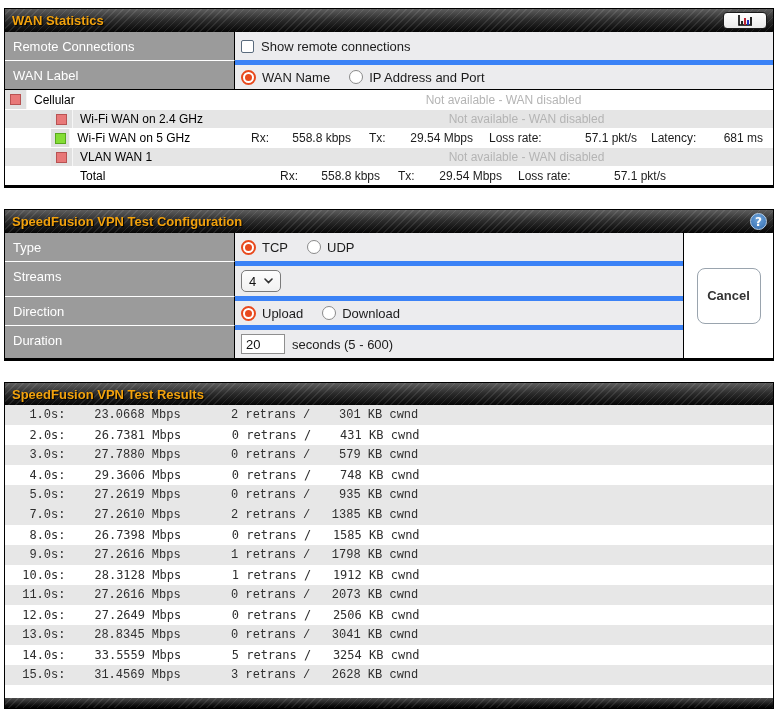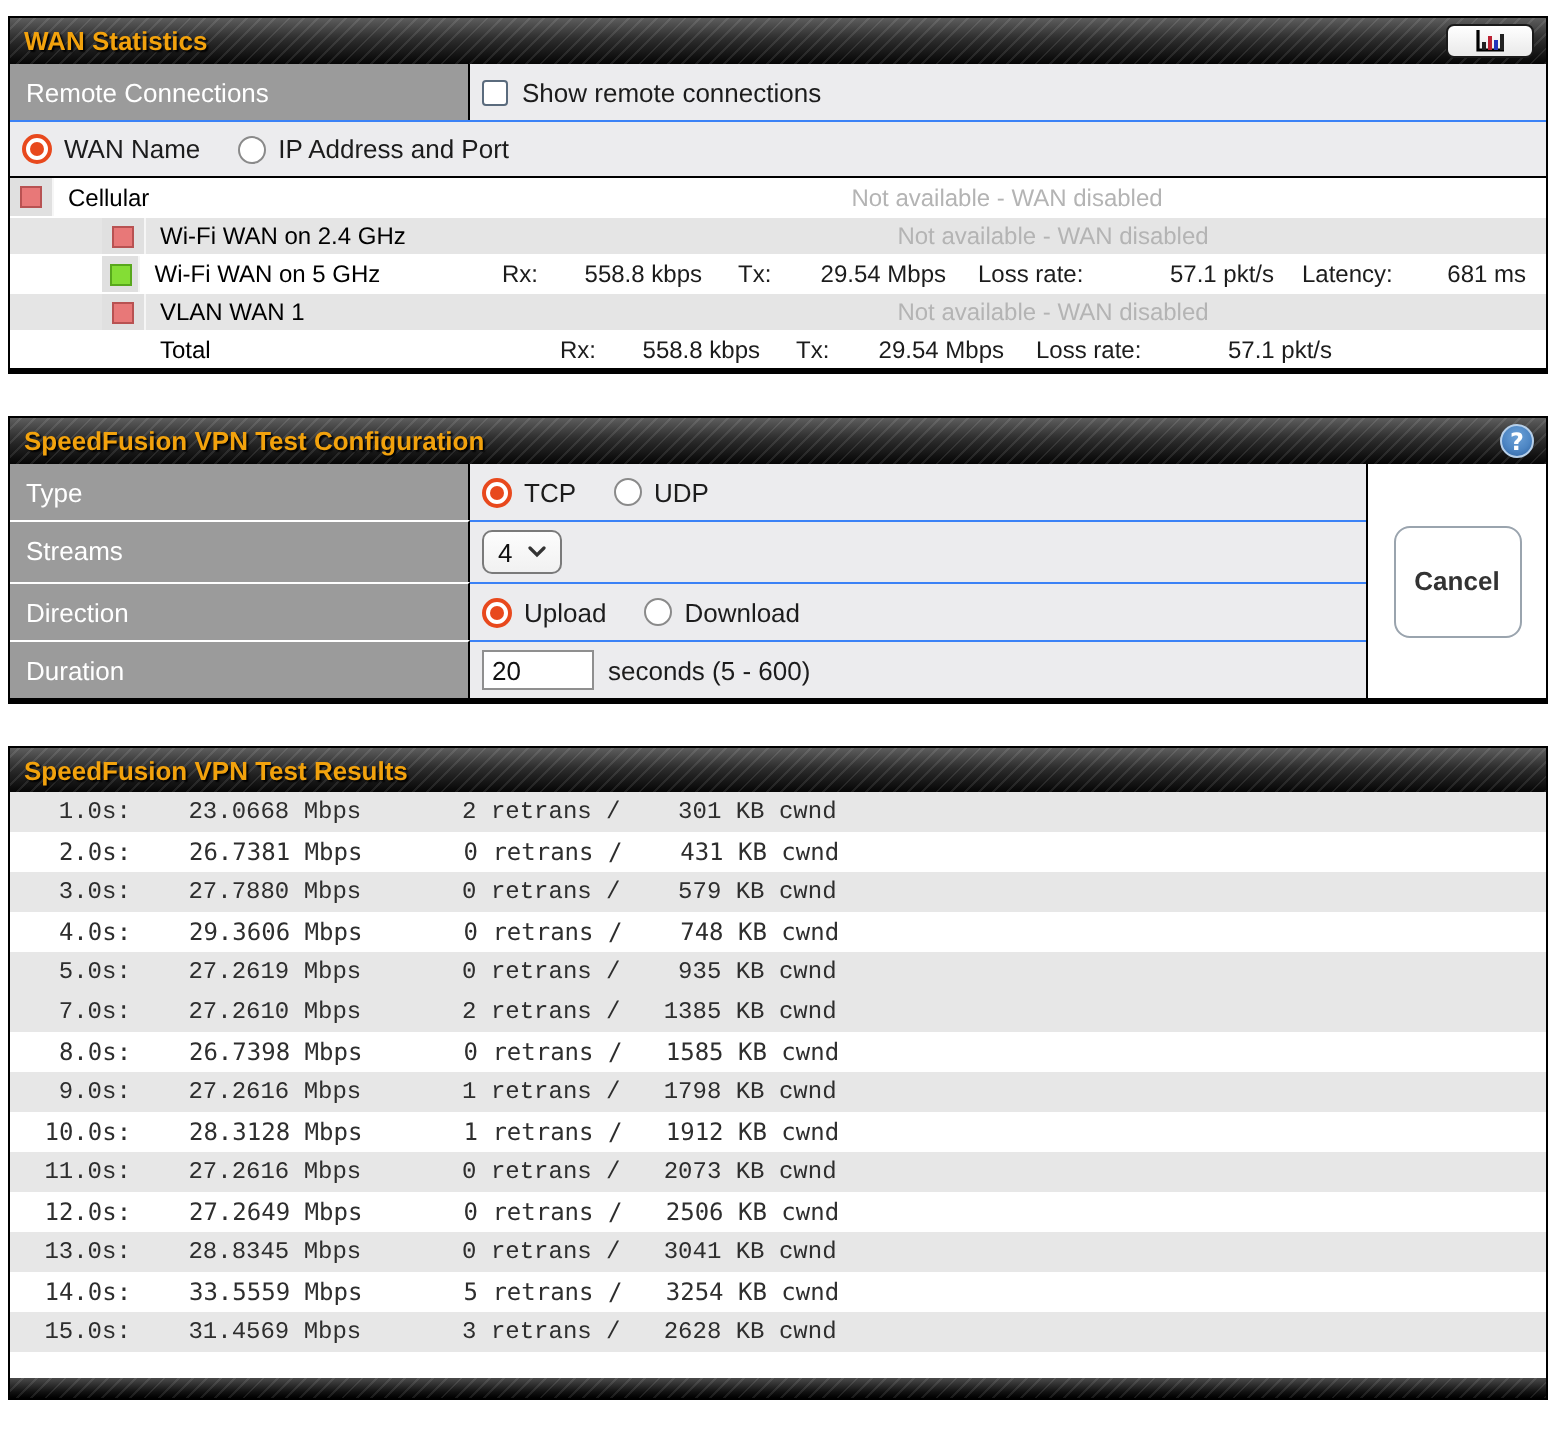--- a/index.html
+++ b/index.html
@@ -36,21 +36,21 @@
   .form-row { display: flex; }
   .label-cell {
     width: 230px;
     background: #9b9b9b;
     color: #fff;
     font-size: 13px;
     padding: 7px 8px 6px 8px;
     border-right: 1px solid #000;
   }
   .form-row + .form-row .label-cell { border-top: 1px solid #fff; }
-  .form-row + .form-row .value-cell { border-top: 1px solid #3b82f6; }
+  .form-row + .form-row .value-cell { border-top: 5px solid #3b82f6; }
   .value-cell {
     flex: 1;
     background: #ececee;
     display: flex;
     align-items: center;
     gap: 7px;
     font-size: 13px;
     color: #1c1c1c;
     padding: 4px 6px;
     min-height: 28px;
@@ -126,21 +126,21 @@
     font-family: "Liberation Sans", sans-serif;
     font-size: 13px; font-weight: bold; color: #333; cursor: pointer;
   }
   .select-box {
     display: inline-flex; align-items: center; gap: 8px;
     background: linear-gradient(#fdfdfd,#f1f1f1);
     border: 1px solid #7a7a7a; border-radius: 5px;
     padding: 2px 7px; height: 22px; font-size: 13px; color: #111; cursor: pointer;
   }
   .text-input {
-    width: 56px; height: 20px; border: 1px solid #8f8f8f; background: #fff;
+    width: 44px; height: 20px; border: 1px solid #8f8f8f; background: #fff;
     font-family: "Liberation Sans", sans-serif; font-size: 13px; color: #111; padding: 1px 4px;
   }
   
   .bar.results-bar { height: 22px; }
   .result-row {
     height: 20px; line-height: 20px;
     font-family: "DejaVu Sans Mono", monospace;
     font-size: 12px; color: #2e2e2e;
     white-space: pre; padding-left: 10px;
   }
@@ -175,20 +175,21 @@
 
   <div class="form-row">
     <div class="label-cell">Remote Connections</div>
     <div class="value-cell">
       <span class="checkbox"></span>
       <span>Show remote connections</span>
     </div>
   </div>
 
   <div class="form-row">
+    <div class="label-cell">WAN Label</div>
     <div class="value-cell">
       <span class="radio-group">
         <span class="radio selected"></span>
         <span>WAN Name</span>
       </span>
       <span class="radio-group">
         <span class="radio"></span>
         <span>IP Address and Port</span>
       </span>
     </div>

